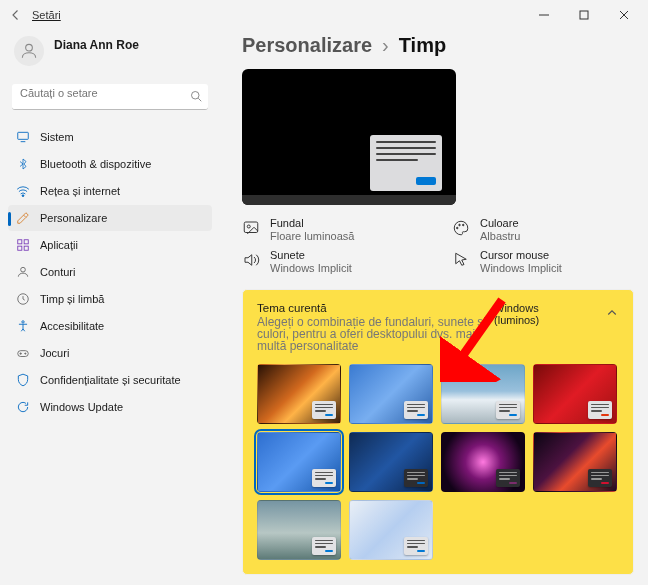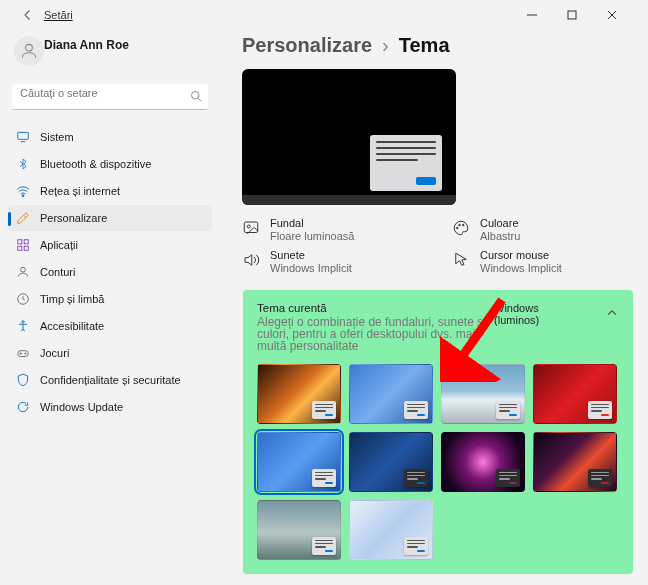--- a/index.html
+++ b/index.html
@@ -1,26 +1,26 @@
 <!DOCTYPE html>
 <html><head>
 <meta charset="utf-8">
 <style>
 * { box-sizing: border-box; margin: 0; padding: 0; font-family: "Segoe UI", Arial, sans-serif; }
 body { width: 648px; height: 585px; background: #f3f3f3; color: #1a1a1a; font-size: 11px; position: relative; overflow: hidden; }
 
-.titlebar { height: 30px; display: flex; align-items: center; padding: 0 16px; text-decoration: underline; }
+.titlebar { height: 30px; display: flex; align-items: center; padding: 0 4px; text-decoration: underline; }
 .back { width: 24px; height: 24px; display:flex; align-items:center; justify-content:center; color:#666; }
 .app-title { font-size: 11px; color:#333; margin-left: 4px; }
 .win-controls { margin-left: auto; display:flex; }
 .win-btn { width: 40px; height: 30px; display:flex; align-items:center; justify-content:center; color:#333; }
 
 .content { display:flex; height: calc(100% - 30px); }
 .sidebar { width: 220px; padding: 4px 8px 8px 8px; display:flex; flex-direction:column; }
-.profile { display:flex; align-items:center; padding: 2px 6px 8px 6px; }
+.profile { display:flex; align-items:center; gap:10px; padding: 2px 6px 8px 6px; }
 .avatar { width: 30px; height: 30px; border-radius:50%; background:#e8e8e8; display:flex; align-items:center; justify-content:center; color:#888; }
 .profile-name { font-size: 12px; font-weight: 600; }
 .profile-sub { font-size: 10px; color:#999; height:12px; }
 
 .search { margin: 10px 4px 10px 4px; position:relative; }
 .search input { width:100%; height:26px; border:none; border-bottom:1px solid #bbb; background:#fff; padding:0 26px 8px 8px; font-size:11px; border-radius:3px; outline:none; }
 .search .sicon { position:absolute; right:6px; top:6px; color:#666; }
 
 .nav { display:flex; flex-direction:column; gap:1px; margin-top:4px; }
 .nav-item { display:flex; align-items:center; gap:10px; padding: 6px 8px; border-radius:4px; position:relative; font-size:11px; cursor:default; }
@@ -40,21 +40,21 @@
 .preview-win .ln { height:2px; background:#444; border-radius:1px; }
 .preview-win .ln.s { width:70%; }
 .preview-win .accent { margin-top:auto; align-self:flex-end; width:20px; height:8px; background:#0078d4; border-radius:2px; }
 
 .props { display:flex; flex-wrap:wrap; gap: 6px 45px; margin:12px 0 14px 0; width:380px; }
 .prop { display:flex; gap:10px; width:165px; align-items:flex-start; }
 .prop-ico { width:18px; height:18px; color:#333; flex:none; margin-top:2px; }
 .prop-label { font-size:11px; color:#222; line-height:13px; }
 .prop-value { font-size:11px; color:#666; line-height:13px; }
 
-.card { background:#86efac; border:1px solid #eee; border-radius:5px; padding:12px 14px 14px 14px; width: 392px; }
+.card { background:#fde047; border:1px solid #eee; border-radius:5px; padding:12px 14px 14px 14px; width: 392px; }
 .card-head { display:flex; align-items:flex-start; gap:8px; }
 .card-title { font-size:11.5px; font-weight:400; }
 .card-sub { font-size:12px; color:#777; margin-top:2px; max-width:240px; line-height:12px; }
 .card-right { margin-left:auto; display:flex; align-items:center; gap:24px; font-size:11px; color:#222; }
 .chev { width:14px; height:14px; color:#555; }
 
 .grid { display:flex; flex-wrap:wrap; gap:8px; margin-top:12px; }
 .theme { width:84px; height:60px; border-radius:4px; position:relative; overflow:hidden; border:1px solid rgba(0,0,0,0.08); }
 .theme.sel { outline:2px solid #0067c0; outline-offset:1px; }
 .theme .mini { position:absolute; right:4px; bottom:4px; width:24px; height:18px; background:#e2e2e4; border-radius:2px; box-shadow:0 1px 2px rgba(0,0,0,.3); display:flex; flex-direction:column; padding:3px; gap:2px; }
@@ -220,21 +220,21 @@
           </span>
           <span>Windows Update</span>
         </div>
       </div>
   </div>
 
   <div class="main">
     <div class="breadcrumb">
       <span class="crumb-parent">Personalizare</span>
       <span class="sep">›</span>
-      <span class="crumb-leaf">Tema</span>
+      <span class="crumb-leaf">Timp</span>
     </div>
 
     <div class="preview-box">
       <div class="preview-win">
         <div class="ln"></div>
           <div class="ln"></div>
           <div class="ln"></div>
           <div class="ln s"></div>
         <div class="accent"></div>
       </div>

